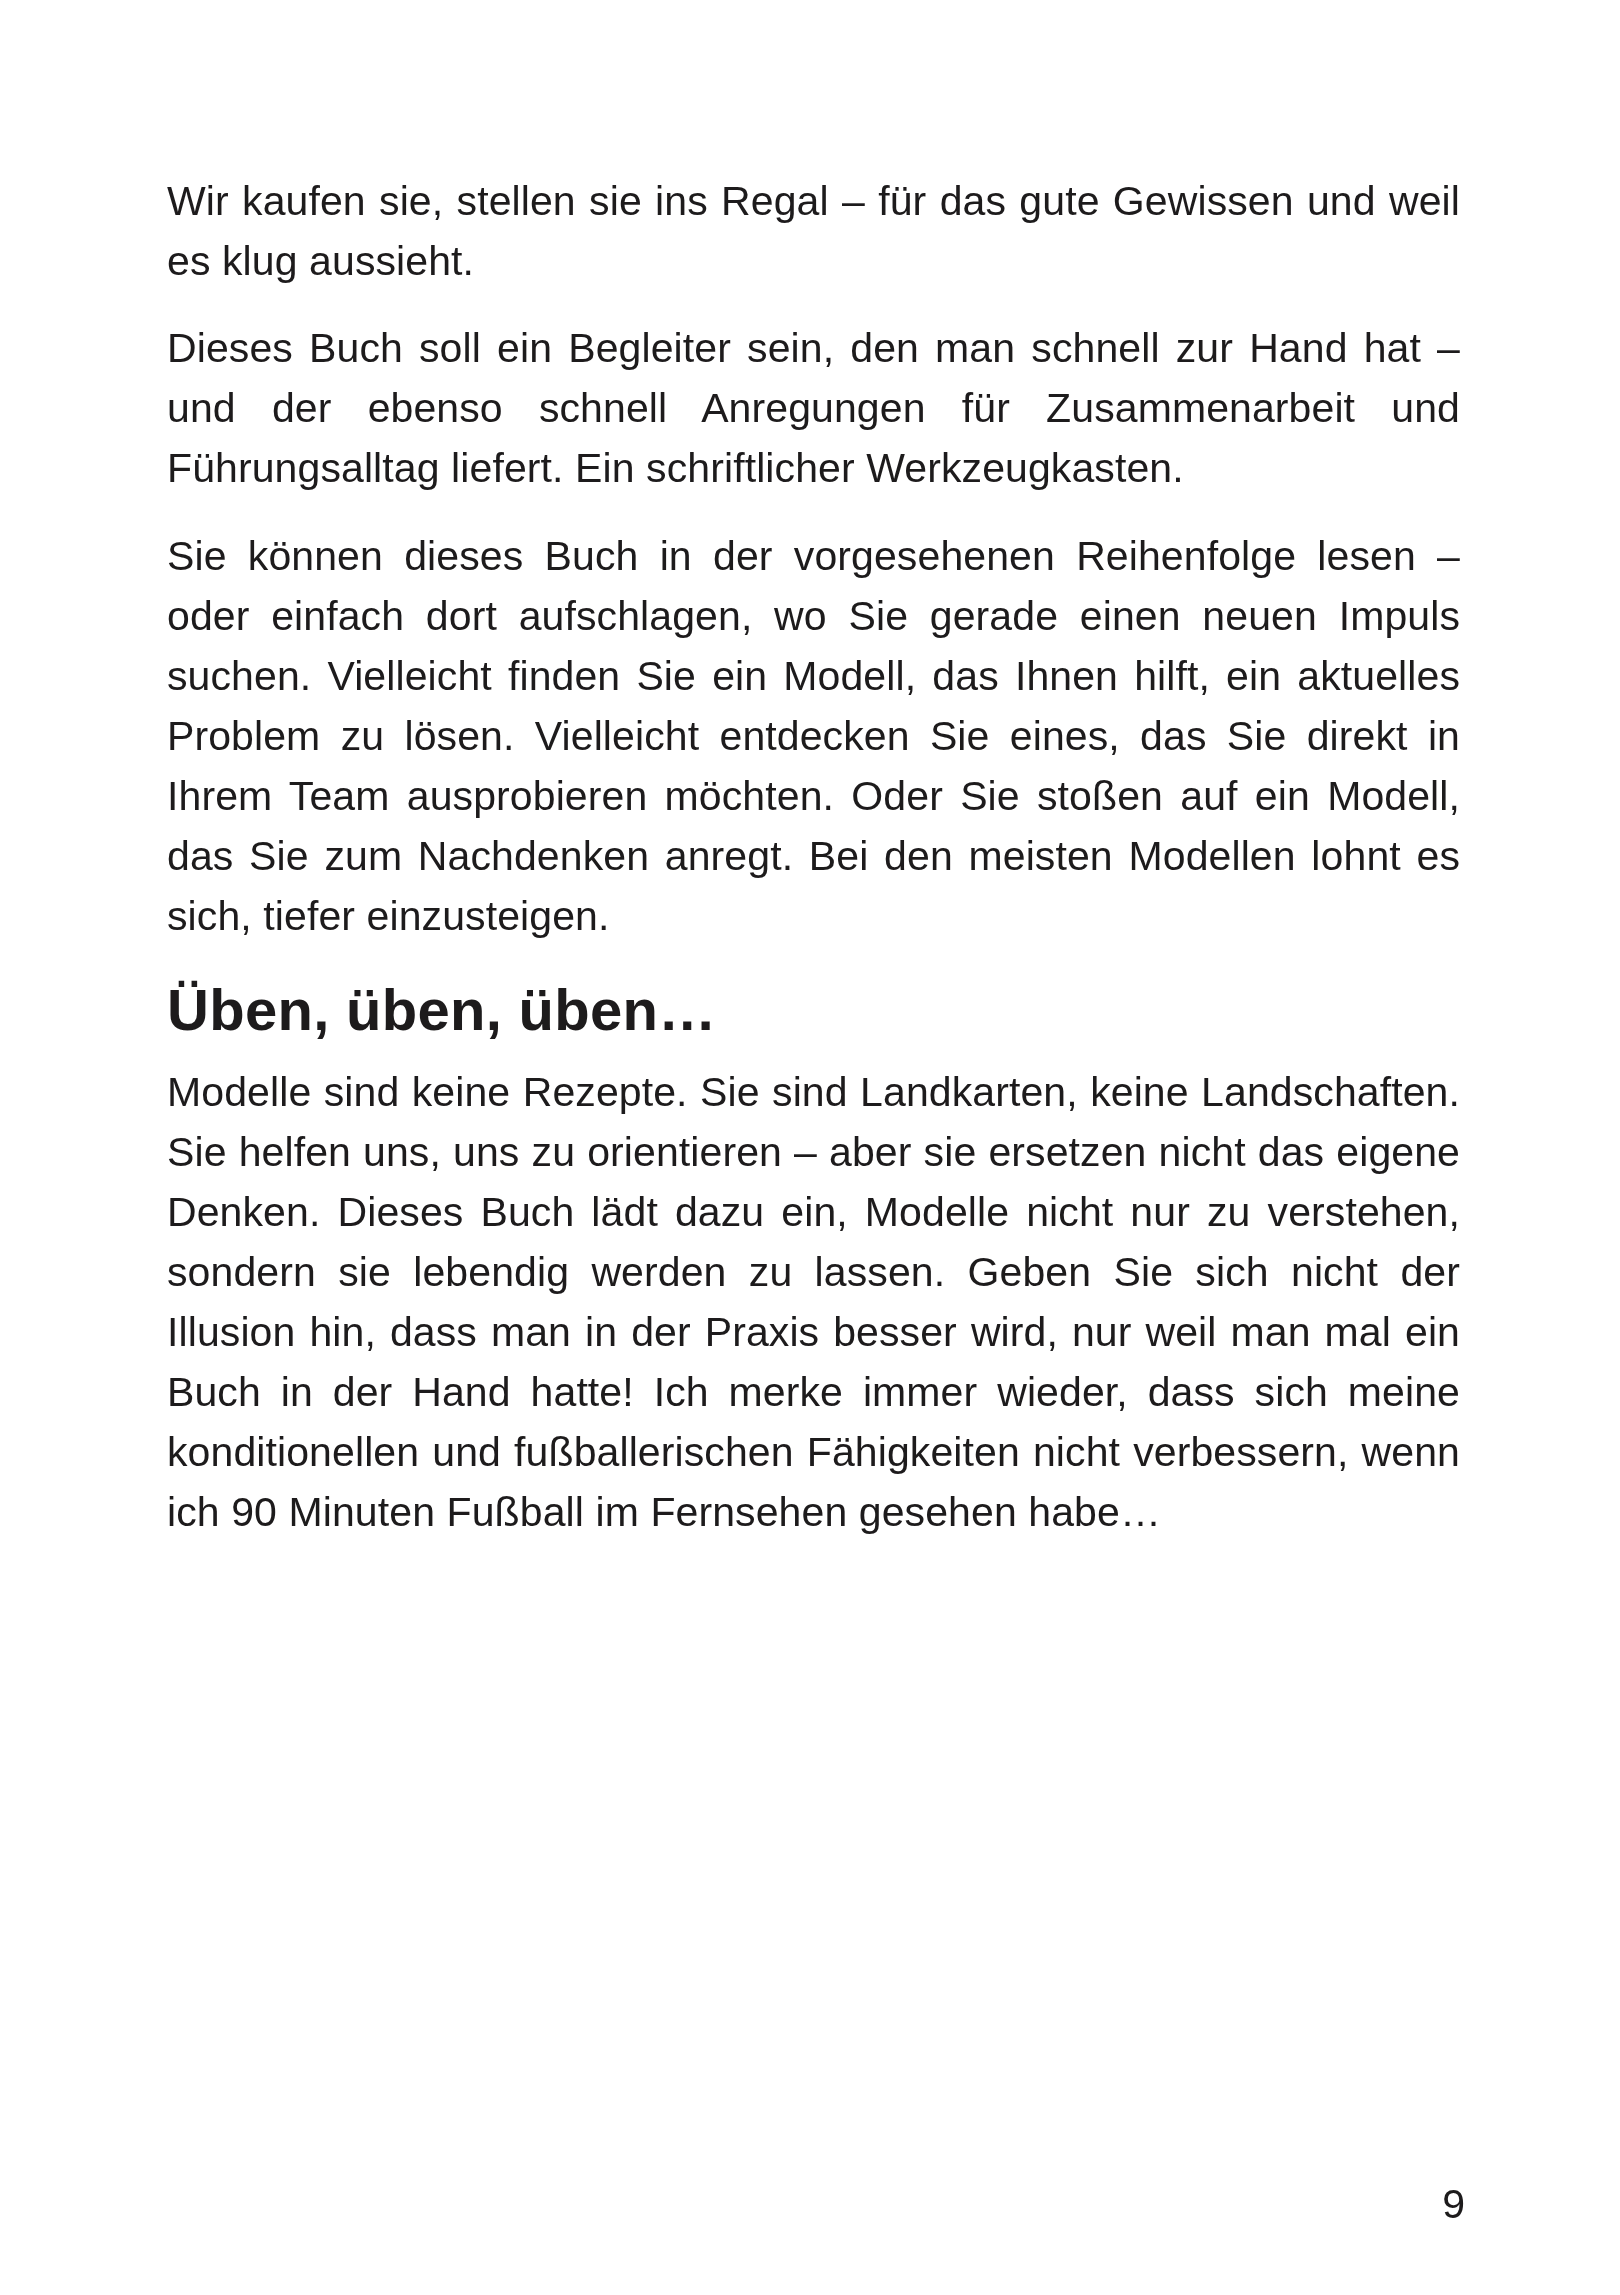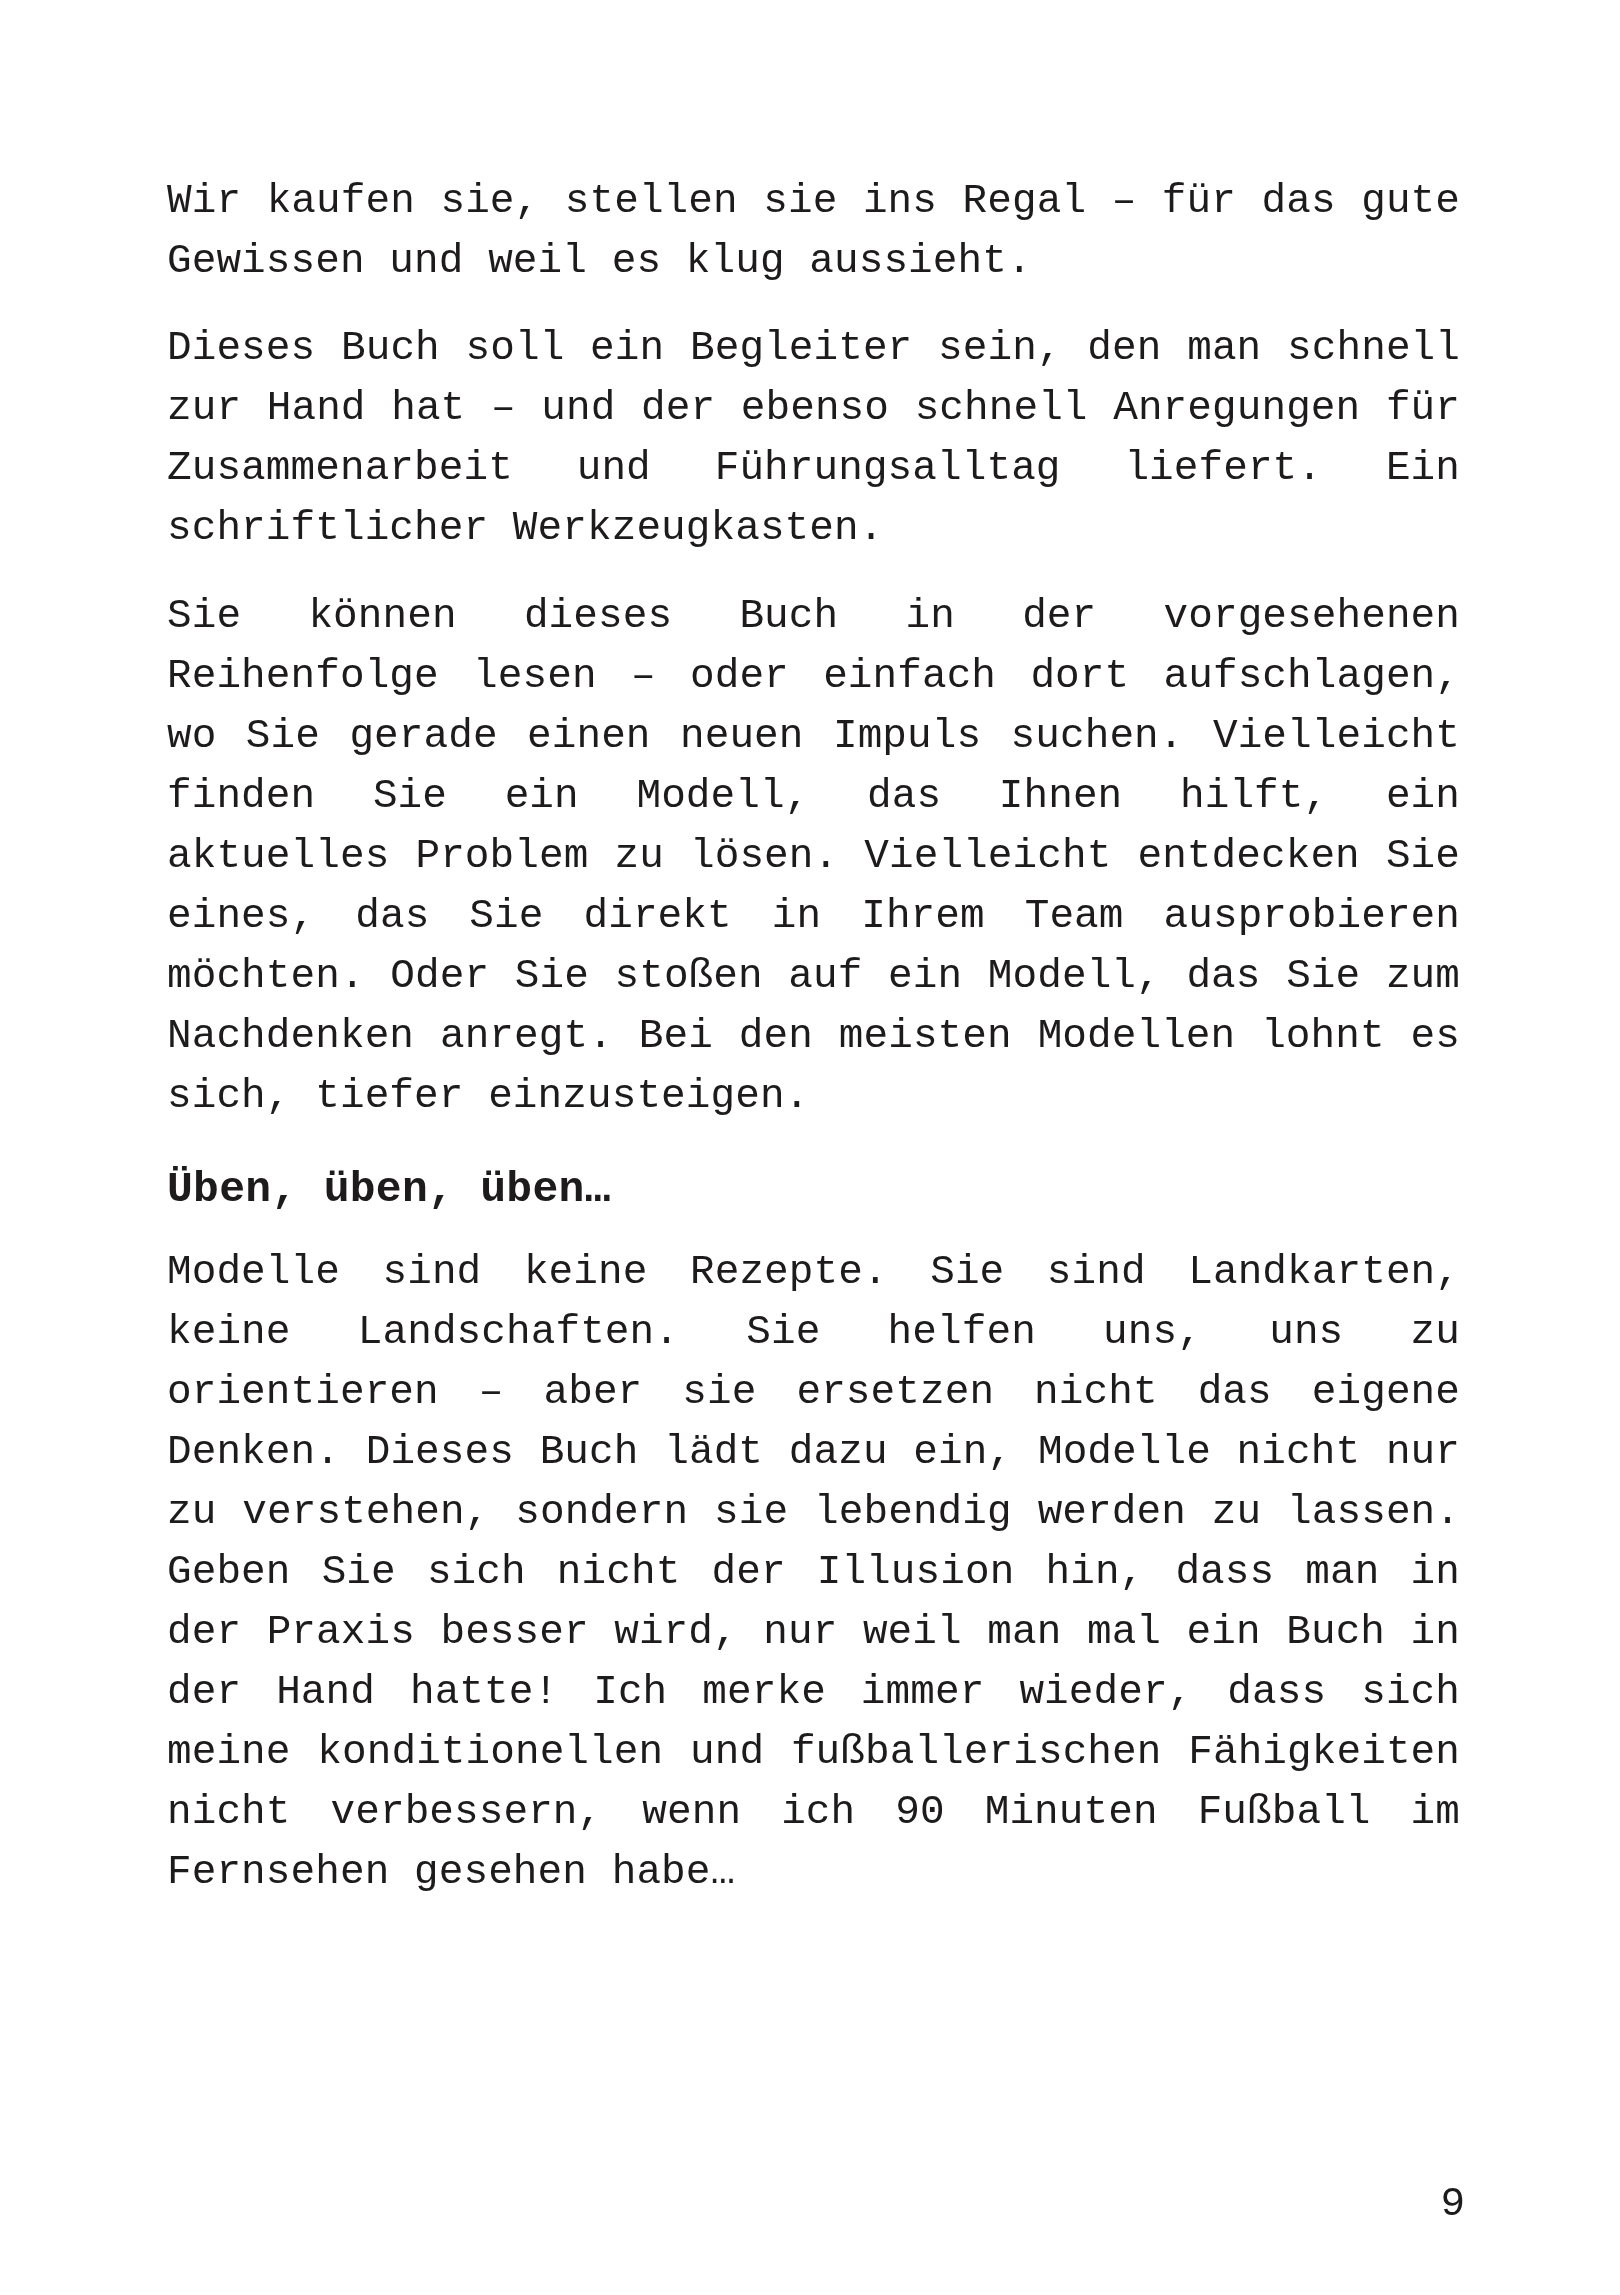--- a/index.html
+++ b/index.html
@@ -6,42 +6,42 @@
     margin: 0;
     padding: 0;
     background: #ffffff;
   }
   .page {
     position: relative;
     width: 1620px;
     height: 2295px;
     background: #ffffff;
     overflow: hidden;
-    font-family: Liberation Mono, monospace;
+    font-family: Liberation Sans, sans-serif;
     color: #1d1b1c;
   }
   .content {
     position: absolute;
     left: 167px;
     top: 171px;
     width: 1293px;
     text-align: justify;
     -webkit-hyphens: auto;
     hyphens: auto;
   }
   .para {
     margin: 0 0 27.4px 0;
     font-size: 41px;
     line-height: 60px;
     font-weight: 400;
     letter-spacing: 0.1px;
   }
   .heading {
     margin: 35px 0 24px 0;
-    font-size: 43px;
+    font-size: 58px;
     line-height: 57px;
     font-weight: 700;
     text-align: left;
     letter-spacing: 0.3px;
   }
   .page-number {
     position: absolute;
     right: 155px;
     top: 2179px;
     font-size: 41px;

